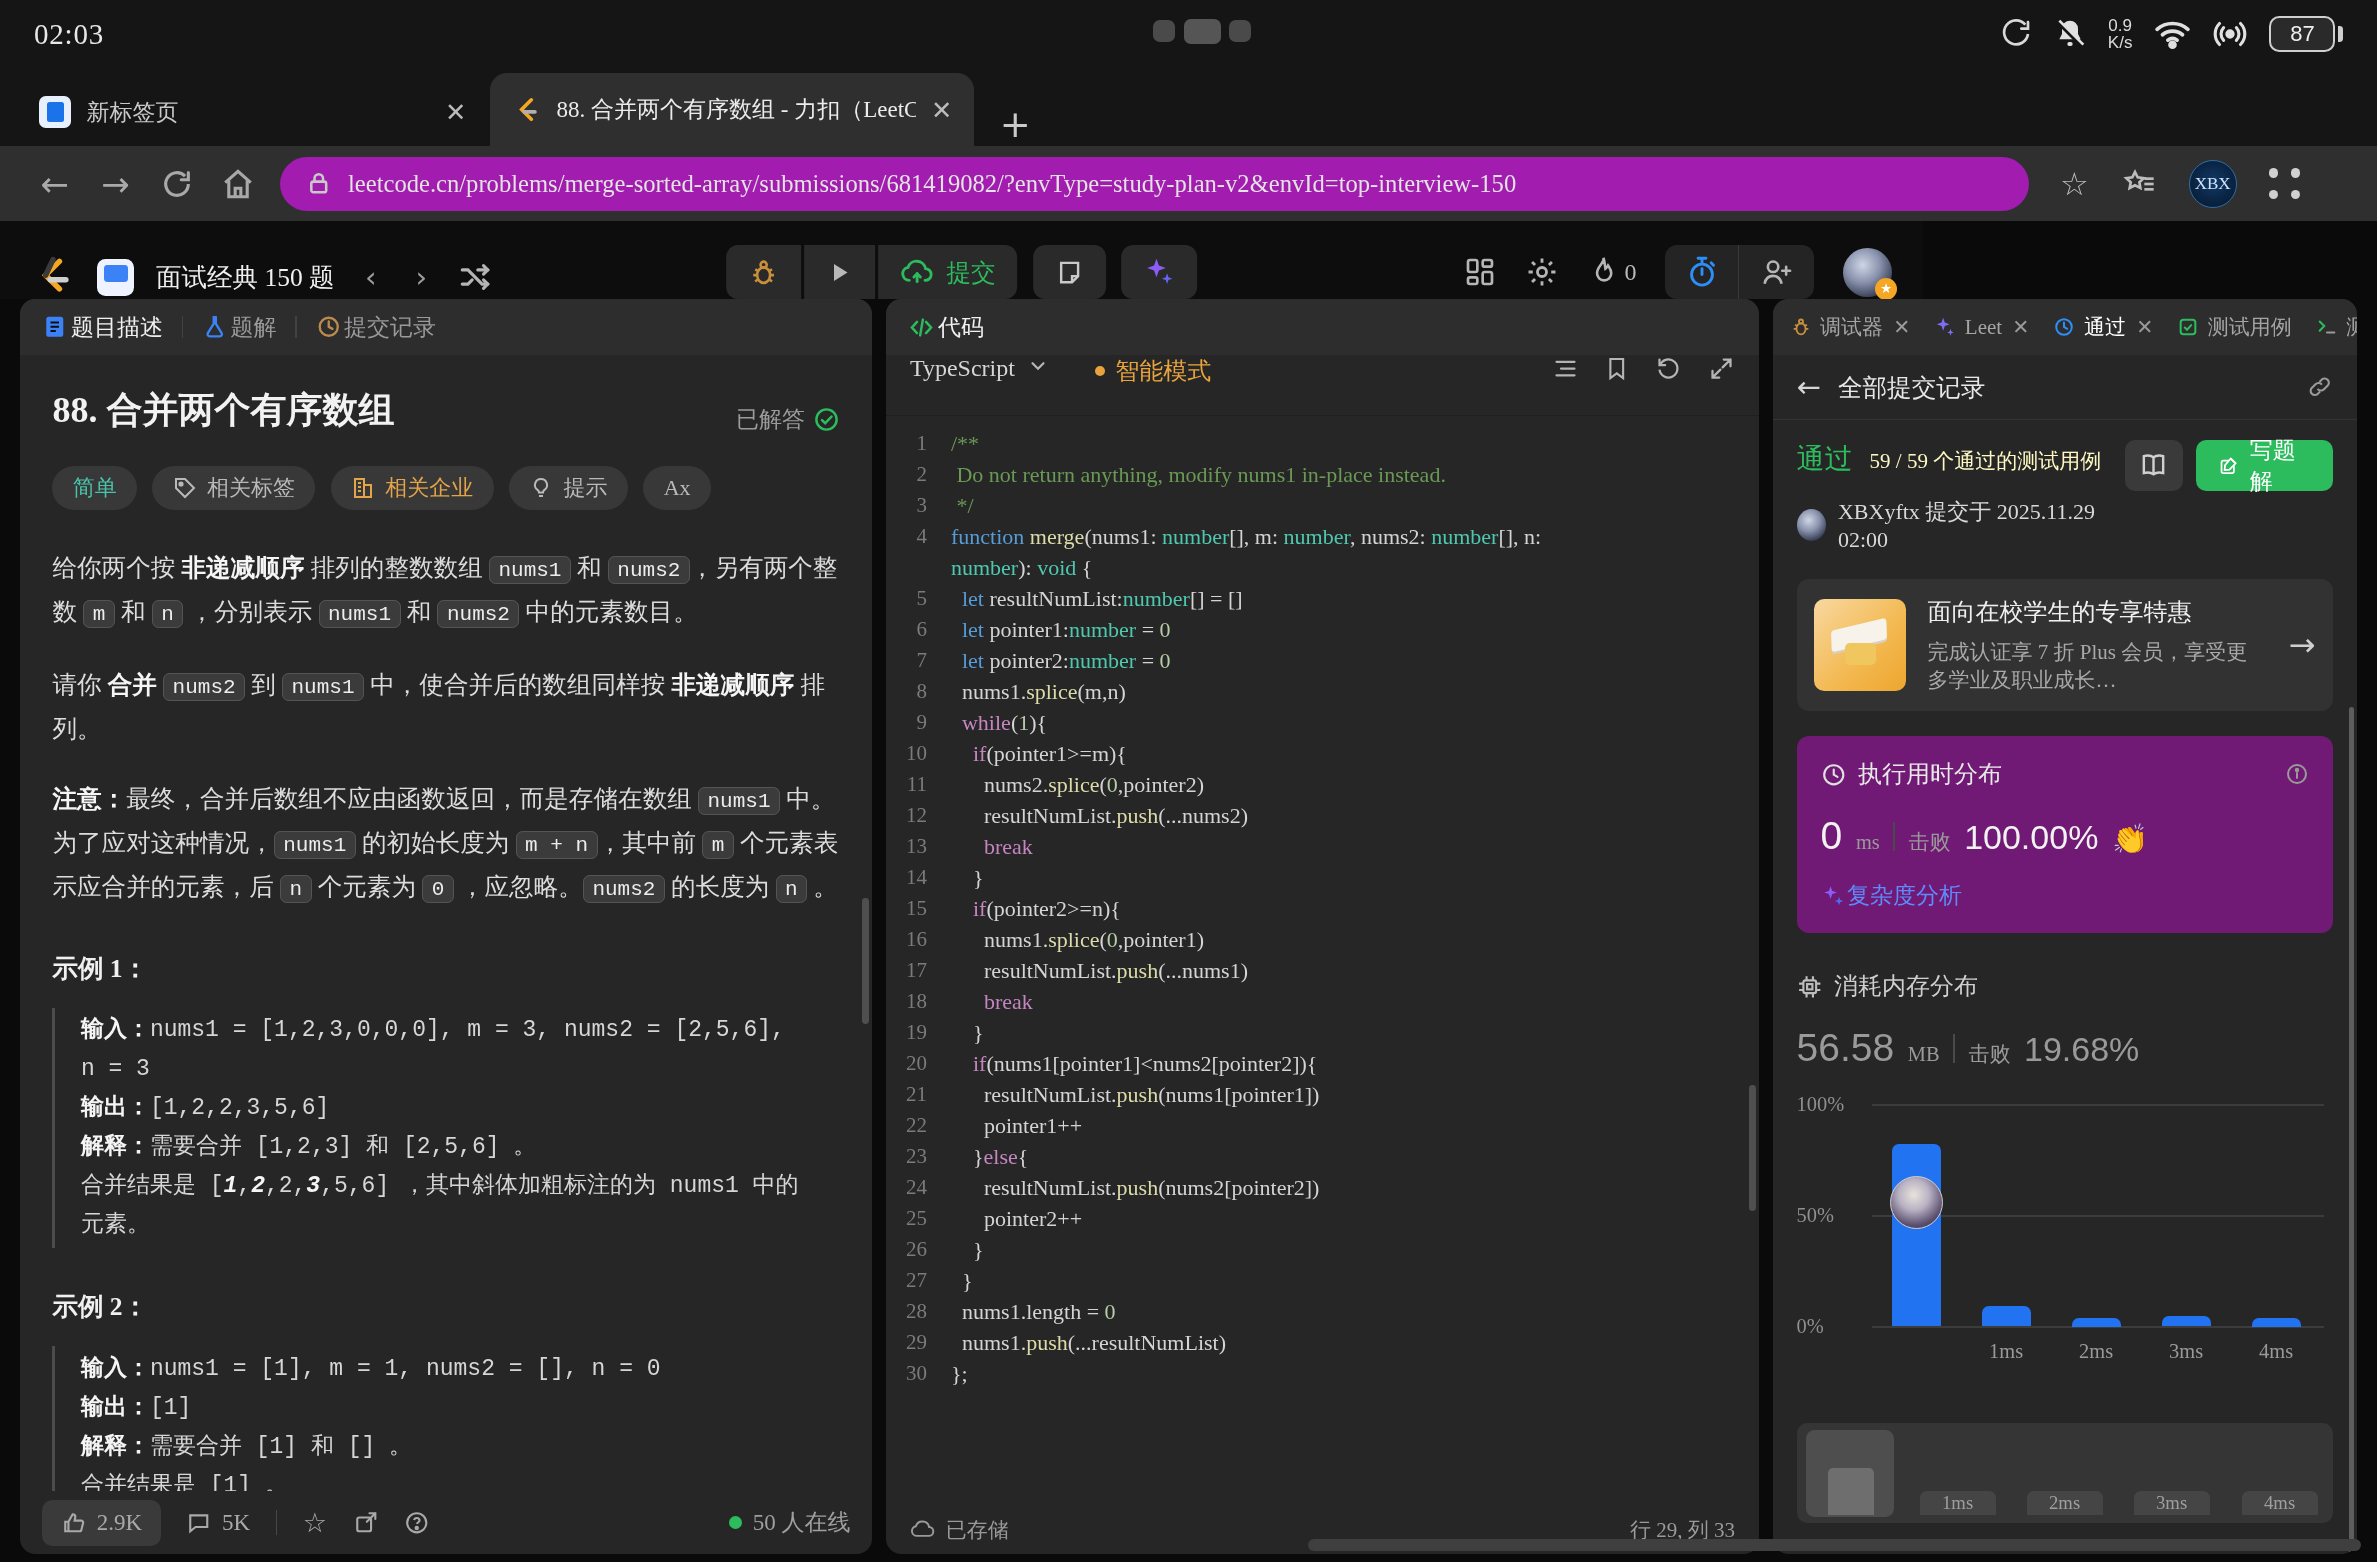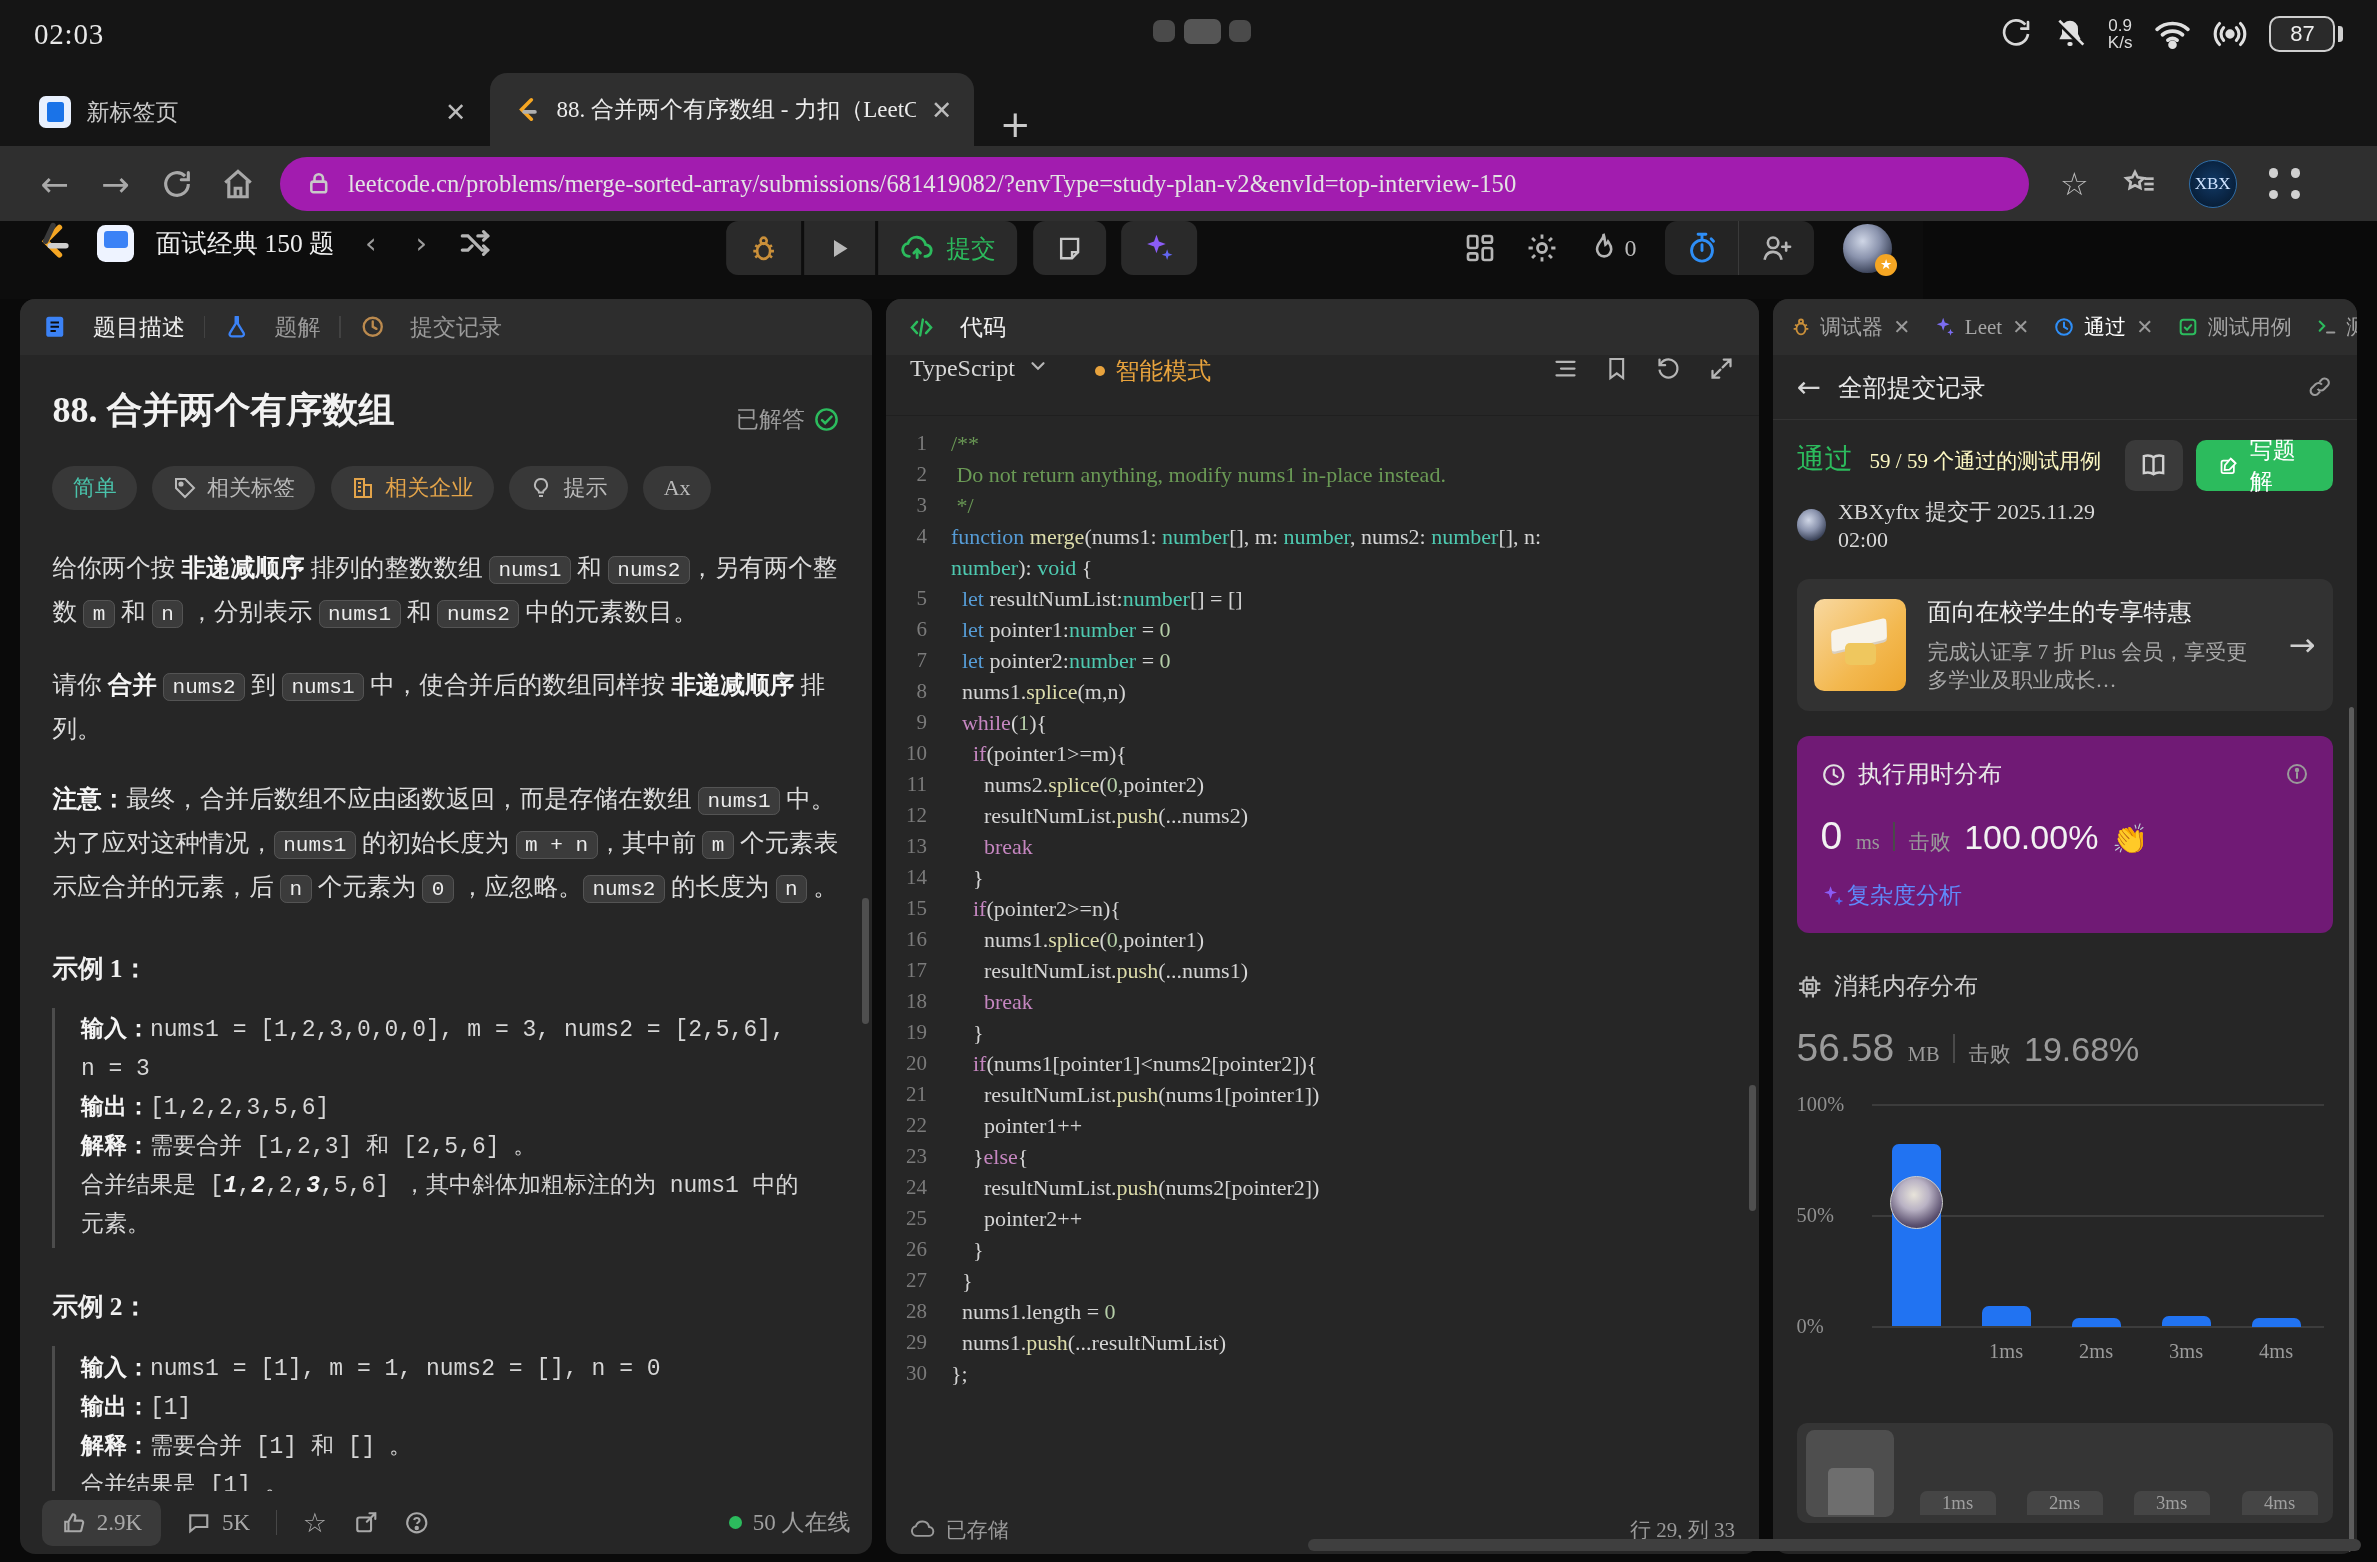--- a/index.html
+++ b/index.html
@@ -37,21 +37,21 @@
   .urlbox { margin-left:12px; width:1749px; height:54px; background:#a21caf; border-radius:27px; display:flex; align-items:center; padding:0 25.5px; gap:17px; }
   .url-text { font-size:24.6px; color:#e3e3e3; white-space:nowrap; overflow:hidden; }
   .tb-right { display:flex; align-items:center; gap:32px; margin-left:31px; }
   .tb-star { font-size:32px; color:#bdbdbd; font-family:"DejaVu Sans",sans-serif;}
   .avatar-xbx { width:48px;height:48px;border-radius:50%;background:radial-gradient(circle at 50% 45%,#123a66 0%,#0a2544 55%,#061626 100%);
     border:1.7px solid #2e6da8; color:#cfe3ff; font-size:17px; display:flex;align-items:center;justify-content:center; font-family:"Liberation Serif",serif; }
   .dots4 { display:grid; grid-template-columns:10.2px 10.2px; grid-gap:12px; }
   .dots4 span{ width:9.3px;height:9.3px;border-radius:50%;background:#d0d0d0; }
 
   
-  .appheader { position:absolute; left:0; top:221px; width:1923px; height:78px; background:#0d0d0d; display:flex; align-items:flex-start; padding:0 31px; }
+  .appheader { position:absolute; left:0; top:221px; width:1923px; height:78px; background:#0d0d0d; display:flex; align-items:flex-end; padding:0 31px; }
   .ah-left { display:flex; align-items:center; gap:22px; }
   .plan-ico { width:37px;height:37px;border-radius:8.5px;background:#eef3ff;position:relative; }
   .plan-ico:after{content:"";position:absolute;left:6.8px;top:6.8px;width:24px;height:17px;background:#3b82f6;border-radius:3.4px;}
   .plan-label { font-size:25.5px; color:#efefef; }
   .chev { font-size:29px; color:#9b9b9b; padding:0 8.5px; font-family:"DejaVu Sans",sans-serif;}
   .ah-center { position:absolute; left:50%; transform:translateX(-50%); display:flex; align-items:center; gap:3.4px; }
   .ah-btn { height:54px; background:#2a2a2a; display:flex; align-items:center; justify-content:center; padding:0 22px; gap:12px; }
   .ah-btn.first{ border-radius:12px 0 0 12px; } .ah-btn.mid{ border-radius:0; } .ah-btn.last{ border-radius:0 12px 12px 0; }
   .ah-btn.solo{ border-radius:12px; margin-left:12px; }
   .submit-label { color:#2cbb5d; font-size:24.6px; }
@@ -60,21 +60,21 @@
   .timer-group { display:flex; align-items:center; background:#242424; border-radius:12px; height:54px; }
   .timer-cell { padding:0 20.4px; display:flex; align-items:center; height:100%; }
   .timer-cell + .timer-cell { border-left:1.7px solid #3a3a3a; }
   .avatar-user { width:49px;height:49px;border-radius:50%;background:radial-gradient(circle at 40% 35%,#cfd6e6 0%,#8a93ad 40%,#3a4258 75%,#23293a 100%); position:relative;}
   .avatar-user .badge{ position:absolute; right:-5.1px; bottom:-3.4px; width:22px;height:22px;border-radius:50%;background:#f5a623; display:flex;align-items:center;justify-content:center; font-size:13.6px; color:#fff;}
 
   
   .main { position:absolute; left:20.4px; top:299px; width:2337px; height:1255px; display:flex; gap:13.6px; }
   .panel { background:#262626; border-radius:15.3px; overflow:hidden; position:relative; display:flex; flex-direction:column; }
   .panel-header { height:56px; background:#2d2d2d; display:flex; align-items:center; padding:0 22px; gap:18.7px; flex:0 0 auto; }
-  .ph-tab { display:flex; align-items:center; gap:25px; font-size:23px; color:#9a9a9a; }
+  .ph-tab { display:flex; align-items:center; gap:3px; font-size:23px; color:#9a9a9a; }
   .ph-tab.active { color:#f0f0f0; }
   .ph-sep { width:1.7px; height:22px; background:#424242; }
 
   
   .p-left { width:852px; }
   .desc-body { padding:22px 32px 0 32px; overflow:hidden; flex:1; }
   .q-titlebar { display:flex; align-items:flex-end; justify-content:space-between; margin-top:8.5px; }
   .q-title { font-size:36px; font-weight:bold; color:#f2f2f2; }
   .solved { display:flex; align-items:center; gap:8.5px; color:#9b9b9b; font-size:23px; margin-top:6.8px; }
   .pillrow { display:flex; gap:15.3px; margin:31px 0 37px 0; align-items:center; }

